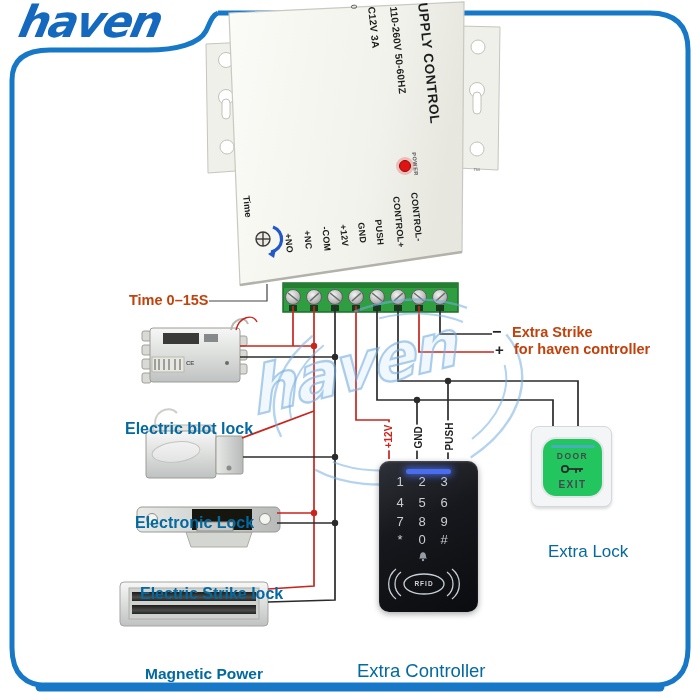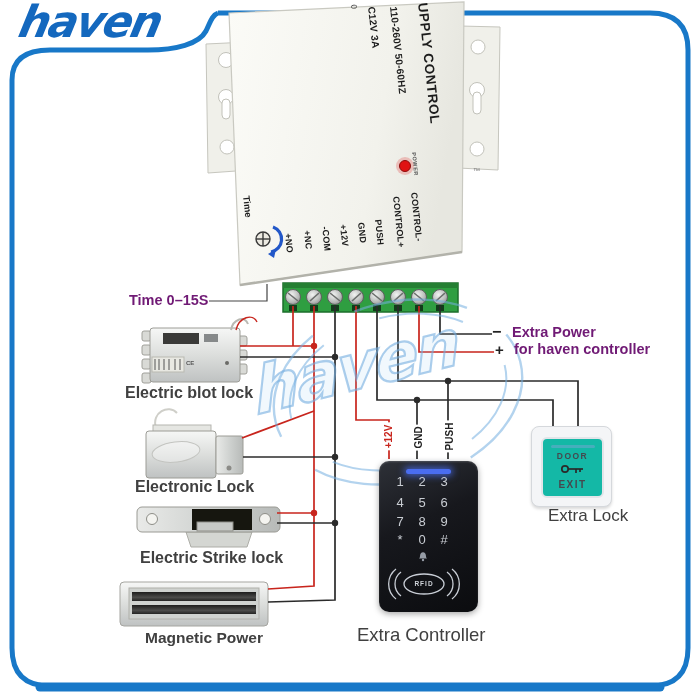--- a/index.html
+++ b/index.html
@@ -25,42 +25,42 @@
   .t-rate{font-size:10px;letter-spacing:0.2px;}
   .t-term{font-size:9px;letter-spacing:0.2px;}
   .t-power{font-size:5.5px;letter-spacing:0.6px;color:#555;}
   .t-time{font-size:9.5px;}
   .t-zero{font-size:8px;font-weight:normal;color:#333;}
 
   
   .wlab{position:absolute;transform-origin:center center;transform:rotate(-90deg);
         background:#fff;font-weight:bold;font-size:10px;padding:0 2px;white-space:nowrap;}
 
-  .devlabel{position:absolute;font-weight:600;color:#404040;white-space:nowrap;}
+  .devlabel{position:absolute;font-weight:600;color:#0369a1;white-space:nowrap;margin-top:36px;}
 
   
   .keypad{position:absolute;left:379px;top:461px;width:99px;height:151px;border-radius:10px;
           background:linear-gradient(155deg,#2e3138 0%,#17181d 40%,#0b0c0f 100%);
           box-shadow:inset 0 1px 2px rgba(255,255,255,0.18), 0 2px 6px rgba(0,0,0,0.35);}
   .ledbar{position:absolute;left:27px;top:8px;width:45px;height:4.5px;border-radius:2.5px;
           background:#4a6df0;box-shadow:0 0 7px 2px rgba(74,109,240,0.75);}
   .key{position:absolute;width:16px;height:16px;line-height:16px;text-align:center;
        font-size:13px;color:#c9cdd3;font-family:"Liberation Sans",sans-serif;}
   .rfidtxt{position:absolute;left:12px;top:106px;width:66px;height:34px;line-height:34px;
        text-align:center;font-size:6.5px;letter-spacing:1px;color:#d0d4da;font-weight:bold;}
 
   
   .door{position:absolute;left:531px;top:426px;width:79px;height:79px;border-radius:8px;
         background:#f4f5f7;border:1px solid #d5d8dc;box-shadow:0 2px 3px rgba(0,0,0,0.15);}
-  .doorinner{position:absolute;left:9px;top:10px;width:59px;height:57px;border-radius:6px;
-        border:2px solid #e2e5e9;background:#14b8a6;text-align:center;}
+  .doorinner{position:absolute;left:9px;top:10px;width:59px;height:57px;border-radius:15px;
+        border:2px solid #e2e5e9;background:#22c55e;text-align:center;}
   .tealline{margin:6px auto 3px auto;width:44px;height:3px;background:#46aebc;border-radius:2px;}
   .doortxt{font-size:8.5px;font-weight:bold;letter-spacing:1.5px;color:#45494f;}
 
-  .note{position:absolute;font-weight:600;color:#701a75;white-space:nowrap;}
+  .note{position:absolute;font-weight:600;color:#c2410c;white-space:nowrap;}
   .sign{position:absolute;font-weight:bold;color:#222;}
   .tm{position:absolute;left:473px;top:167px;font-size:7px;color:#777;}
   .ce{position:absolute;left:186px;top:360px;font-size:6px;color:#555;font-weight:bold;}
 </style>
 </head>
 <body>
 
 <div class="stage">
 
   <svg width="700" height="700">
@@ -271,21 +271,21 @@
   <div class="vlab t-term" style="left:312px;top:230px;z-index:4">+NC</div>
   <div class="vlab t-term" style="left:330px;top:226px;z-index:4">-COM</div>
   <div class="vlab t-term" style="left:348px;top:224px;z-index:4">+12V</div>
   <div class="vlab t-term" style="left:366px;top:222px;z-index:4">GND</div>
   <div class="vlab t-term" style="left:383px;top:219px;z-index:4">PUSH</div>
   <div class="vlab t-term" style="left:401px;top:196px;z-index:4">CONTROL+</div>
   <div class="vlab t-term" style="left:419px;top:192px;z-index:4">CONTROL-</div>
 
   <div class="note" style="left:129px;top:292px;font-size:14.5px;z-index:4">Time 0–15S</div>
   <div class="sign" style="left:492px;top:323px;font-size:16px;z-index:4">−</div>
-  <div class="note" style="left:512px;top:324px;font-size:14.5px;z-index:4">Extra Power</div>
+  <div class="note" style="left:512px;top:324px;font-size:14.5px;z-index:4">Extra Strike</div>
   <div class="sign" style="left:495px;top:341px;font-size:15px;z-index:4">+</div>
   <div class="note" style="left:514px;top:341px;font-size:14.5px;z-index:4">for haven controller</div>
 
   <div class="wlab" style="left:375px;top:431px;color:#c8251d;z-index:4">+12V</div>
   <div class="wlab" style="left:405px;top:432px;color:#222;z-index:4">GND</div>
   <div class="wlab" style="left:434px;top:431px;color:#222;z-index:4">PUSH</div>
 
   <div class="ce" style="z-index:4">CE</div>
   <div class="devlabel" style="left:125px;top:384px;font-size:16px;z-index:4">Electric blot lock</div>
   <div class="devlabel" style="left:135px;top:478px;font-size:16px;z-index:4">Electronic Lock</div>

